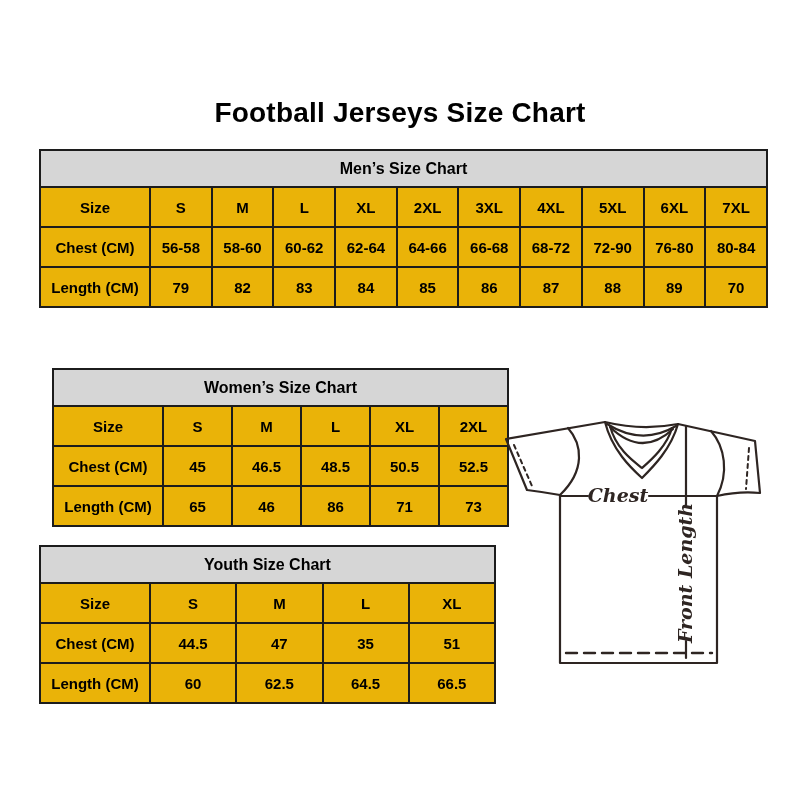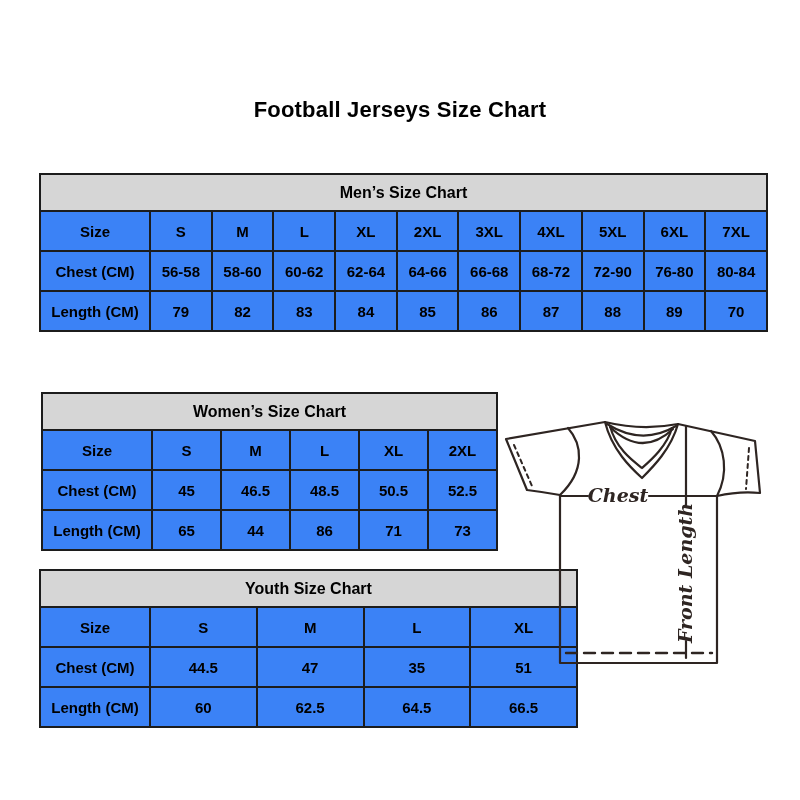--- a/index.html
+++ b/index.html
@@ -2,39 +2,38 @@
 <html><head>
 <meta charset="utf-8">
 <style>
   html,body { margin:0; padding:0; }
   body {
     width:800px; height:800px; position:relative; background:#ffffff;
     font-family:"Liberation Sans", sans-serif; color:#000000; overflow:hidden;
   }
   .page-title {
     position:absolute; top:97px; left:0; width:800px; margin:0;
-    text-align:center; font-size:22px; font-weight:bold; letter-spacing:0.2px;
+    text-align:center; font-size:28px; font-weight:bold; letter-spacing:0.2px;
   }
   table.size-table {
     position:absolute; border-collapse:collapse; table-layout:fixed;
-    background:#3b82f6;
-    margin-top:24px;
+    background:#eab308;
   }
   table.size-table th, table.size-table td {
     border:2px solid #1c1c1c; text-align:center; vertical-align:middle;
     font-weight:bold; font-size:15px; padding:0; overflow:hidden;
   }
   table.size-table thead th {
     background:#d6d6d6; height:35px; font-size:16px;
   }
   table.size-table tbody td { height:38px; }
   col.label-col { width:110px; }
   #mens-table   { left:39px; top:149px; width:729px; }
-  #womens-table { left:41px; top:368px; width:457px; }
-  #youth-table  { left:39px; top:545px; width:539px; }
+  #womens-table { left:52px; top:368px; width:457px; }
+  #youth-table  { left:39px; top:545px; width:457px; }
   #jersey-diagram { position:absolute; left:503px; top:402px; }
   .diagram-label {
     font-family:"DejaVu Serif", "Liberation Serif", serif;
     font-style:italic; font-weight:bold; font-size:19px; fill:#2e2522;
   }
 </style>
 </head>
 <body>
 
 <h1 class="page-title">Football Jerseys Size Chart</h1>
@@ -115,21 +114,21 @@
       <td>Chest (CM)</td>
       <td>45</td>
       <td>46.5</td>
       <td>48.5</td>
       <td>50.5</td>
       <td>52.5</td>
     </tr>
     <tr>
       <td>Length (CM)</td>
       <td>65</td>
-      <td>44</td>
+      <td>46</td>
       <td>86</td>
       <td>71</td>
       <td>73</td>
     </tr>
   </tbody>
 </table>
 
 <table class="size-table" id="youth-table">
   <colgroup>
       <col class="label-col">

